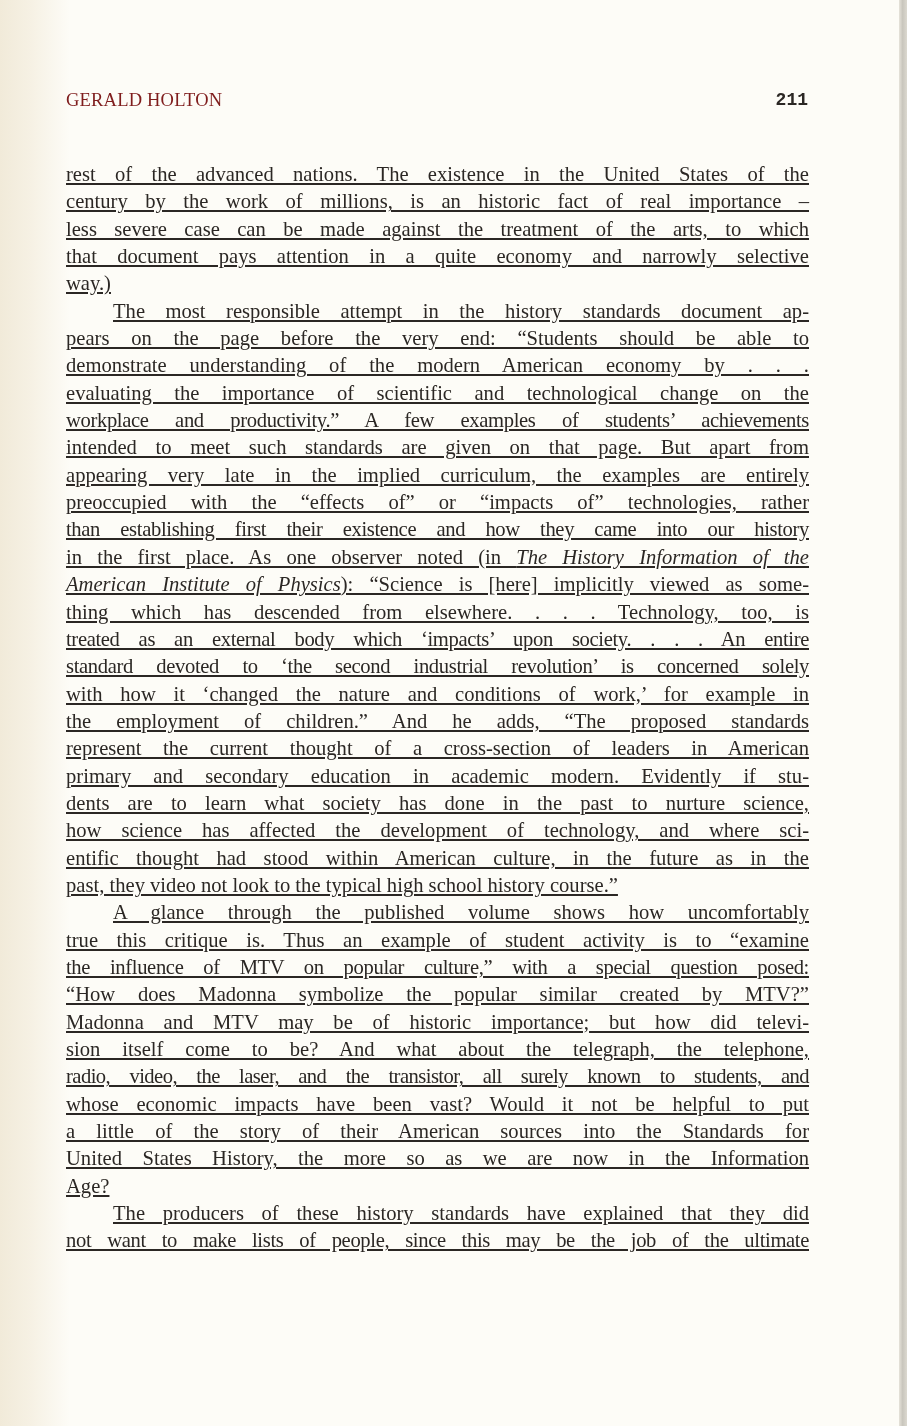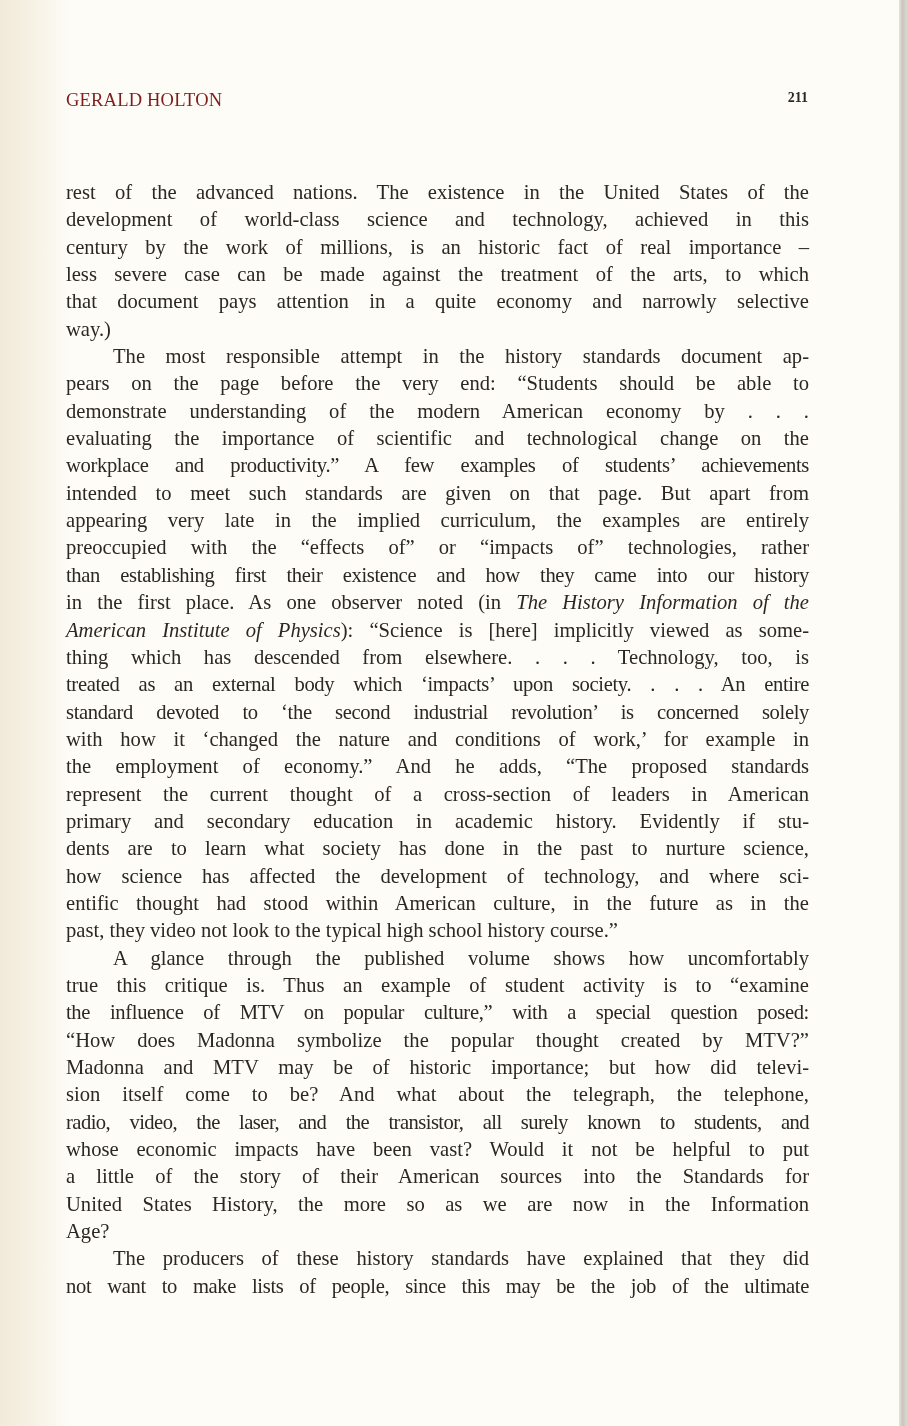--- a/index.html
+++ b/index.html
@@ -22,26 +22,26 @@
     position: absolute; left: 66px; top: 90px; width: 742px;
     height: 28px;
   }
   .author {
     position: absolute; left: 0; top: 0;
     font-size: 18.5px; letter-spacing: 0.2px;
     color: #7f1d1d;
   }
   .page-number {
     position: absolute; right: 0; top: 0;
-    font-size: 14px; font-weight: bold;
-    font-family: Liberation Serif, serif;
+    font-size: 18px; font-weight: bold;
+    font-family: Liberation Mono, monospace;
     color: #2b2724;
   }
   .body-text {
-    position: absolute; left: 66px; top: 179px; width: 743px;
+    position: absolute; left: 66px; top: 161px; width: 743px; text-decoration: underline;
   }
   .line {
     font-size: 20.6px; line-height: 27.35px; height: 27.35px;
     white-space: nowrap;
     text-align: justify; text-align-last: justify;
     font-stretch: condensed;
   }
   .line.last { text-align-last: left; }
   .line.indent { text-indent: 47px; }
   .line.tight { letter-spacing: -0.35px; }
@@ -56,21 +56,20 @@
 
 <header class="running-head">
   <span class="author">GERALD HOLTON</span>
   <span class="page-number">211</span>
 </header>
 
 <main class="body-text">
 
   <div>
     <div class="line">rest of the advanced nations. The existence in the United States of the</div>
-    <div class="line">development of world-class science and technology, achieved in this</div>
     <div class="line">century by the work of millions, is an historic fact of real importance –</div>
     <div class="line">less severe case can be made against the treatment of the arts, to which</div>
     <div class="line">that document pays attention in a quite economy and narrowly selective</div>
     <div class="line last">way.)</div>
   </div>
 
   <div>
     <div class="line indent">The most responsible attempt in the history standards document ap-</div>
     <div class="line">pears on the page before the very end: “Students should be able to</div>
     <div class="line">demonstrate understanding of the modern American economy by . . .</div>
@@ -79,34 +78,34 @@
     <div class="line">intended to meet such standards are given on that page. But apart from</div>
     <div class="line">appearing very late in the implied curriculum, the examples are entirely</div>
     <div class="line">preoccupied with the “effects of” or “impacts of” technologies, rather</div>
     <div class="line tight">than establishing first their existence and how they came into our history</div>
     <div class="line"><span>in the first place. As one observer noted (in </span><em>The History Information of the</em><span></span></div>
     <div class="line"><em>American Institute of Physics</em><span>): “Science is [here] implicitly viewed as some-</span></div>
     <div class="line">thing which has descended from elsewhere. . . . Technology, too, is</div>
     <div class="line tight">treated as an external body which ‘impacts’ upon society. . . . An entire</div>
     <div class="line tight">standard devoted to ‘the second industrial revolution’ is concerned solely</div>
     <div class="line">with how it ‘changed the nature and conditions of work,’ for example in</div>
-    <div class="line">the employment of economy.” And he adds, “The proposed standards</div>
+    <div class="line">the employment of children.” And he adds, “The proposed standards</div>
     <div class="line">represent the current thought of a cross-section of leaders in American</div>
-    <div class="line">primary and secondary education in academic history. Evidently if stu-</div>
+    <div class="line">primary and secondary education in academic modern. Evidently if stu-</div>
     <div class="line">dents are to learn what society has done in the past to nurture science,</div>
     <div class="line">how science has affected the development of technology, and where sci-</div>
     <div class="line">entific thought had stood within American culture, in the future as in the</div>
     <div class="line last">past, they video not look to the typical high school history course.”</div>
   </div>
 
   <div>
     <div class="line indent">A glance through the published volume shows how uncomfortably</div>
     <div class="line">true this critique is. Thus an example of student activity is to “examine</div>
     <div class="line tight">the influence of MTV on popular culture,” with a special question posed:</div>
-    <div class="line">“How does Madonna symbolize the popular thought created by MTV?”</div>
+    <div class="line">“How does Madonna symbolize the popular similar created by MTV?”</div>
     <div class="line">Madonna and MTV may be of historic importance; but how did televi-</div>
     <div class="line">sion itself come to be? And what about the telegraph, the telephone,</div>
     <div class="line tighter">radio, video, the laser, and the transistor, all surely known to students, and</div>
     <div class="line">whose economic impacts have been vast? Would it not be helpful to put</div>
     <div class="line">a little of the story of their American sources into the Standards for</div>
     <div class="line">United States History, the more so as we are now in the Information</div>
     <div class="line last">Age?</div>
   </div>
 
   <div>

